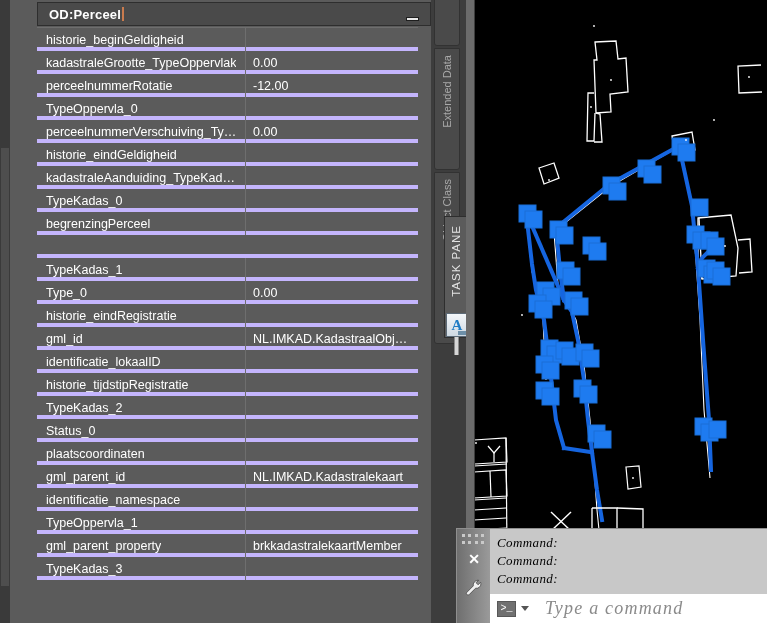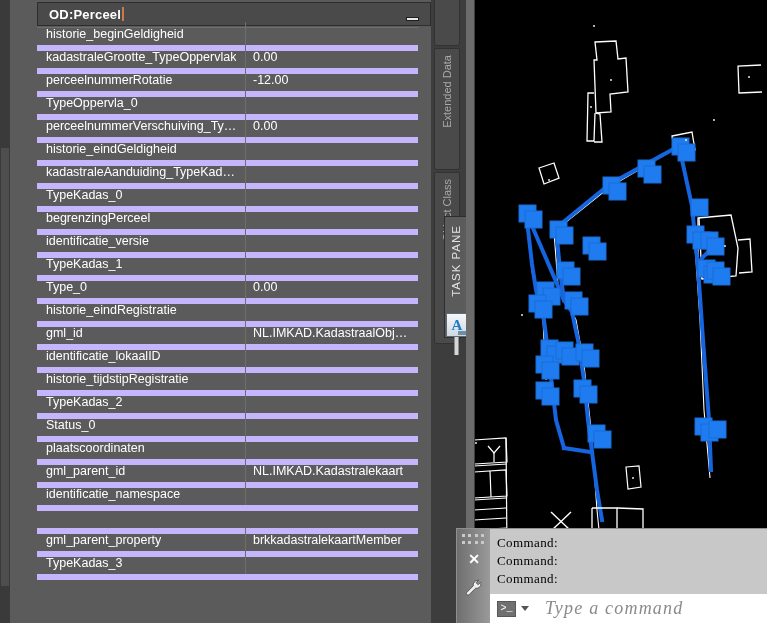--- a/index.html
+++ b/index.html
@@ -62,22 +62,22 @@
 
   
   #od-grid {
     position: absolute; left: 37px; top: 27px;
     width: 381px;
     border-top: 1px solid #6e6e6e;
   }
   .row {
     display: flex;
     height: 23px;
-    border-bottom: 6px solid #c4b5fd;
-    align-items: flex-end;
+    border-bottom: 4px solid #c4b5fd;
+    align-items: flex-start;
   }
   .cell-name {
     width: 209px;
     height: 23px;
     border-right: 1px solid #6e6e6e;
     display: flex; align-items: center;
     padding-left: 9px;
     overflow: hidden;
   }
   .cell-val {
@@ -209,20 +209,21 @@
   }
   #cmd-wrench {
     position: absolute; left: 8px; top: 50px;
     width: 18px; height: 18px;
   }
   #cmd-history {
     position: absolute; left: 33px; top: 0;
     right: 0; height: 55px;
     background: #c8c8c8;
     padding: 5px 0 12px 7px;
+    font-style: italic;
   }
   #cmd-history div {
     color: #000000;
     font-size: 13px;
     font-family: "Liberation Serif", serif;
     line-height: 18px;
     letter-spacing: 0.4px;
   }
   #cmd-input-row {
     position: absolute; left: 33px; top: 65px;
@@ -347,23 +348,20 @@
         </div>
         <div class="row">
           <div class="cell-name">
             <span>begrenzingPerceel</span>
           </div>
           <div class="cell-val">
             <span></span>
           </div>
         </div>
         <div class="row">
-          <div class="cell-name">
-            <span>identificatie_versie</span>
-          </div>
           <div class="cell-val">
             <span></span>
           </div>
         </div>
         <div class="row">
           <div class="cell-name">
             <span>TypeKadas_1</span>
           </div>
           <div class="cell-val">
             <span></span>
@@ -443,20 +441,23 @@
         </div>
         <div class="row">
           <div class="cell-name">
             <span>identificatie_namespace</span>
           </div>
           <div class="cell-val">
             <span></span>
           </div>
         </div>
         <div class="row">
+          <div class="cell-name">
+            <span>TypeOppervla_1</span>
+          </div>
           <div class="cell-val">
             <span></span>
           </div>
         </div>
         <div class="row">
           <div class="cell-name">
             <span>gml_parent_property</span>
           </div>
           <div class="cell-val">
             <span>brkkadastralekaartMember</span>

